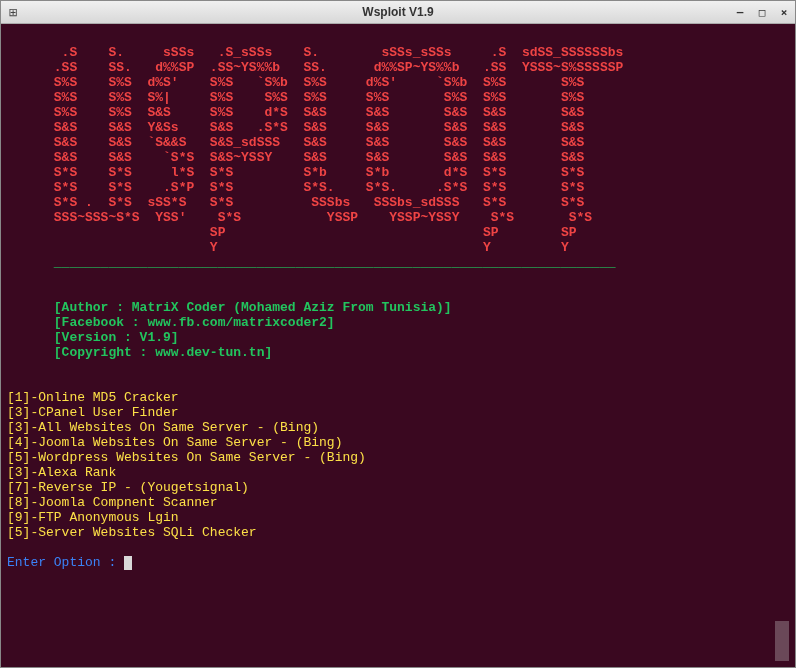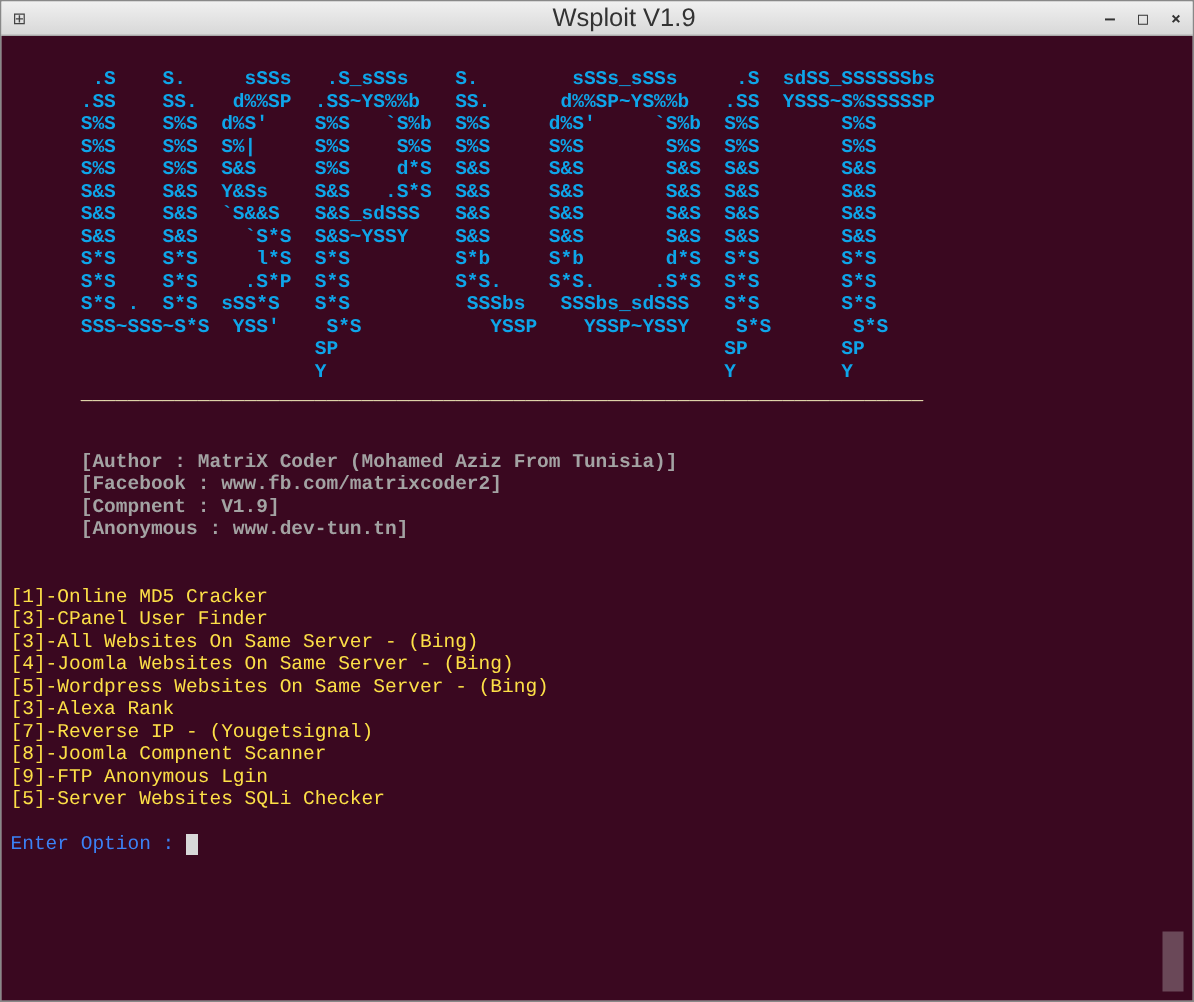--- a/index.html
+++ b/index.html
@@ -42,24 +42,23 @@
       display: flex;
       align-items: center;
       justify-content: center;
       font-size: 11px;
       color: #444;
     }
     .titlebar-title {
       position: absolute;
       left: 50%;
       transform: translateX(-50%);
-      font-size: 17px;
-      font-weight: normal;
+      font-size: 12px;
+      font-weight: bold;
       color: #333;
-      margin-left: 18px;
     }
     .titlebar-buttons {
       display: flex;
       gap: 8px;
       align-items: center;
     }
     .titlebar-btn {
       width: 14px;
       height: 14px;
       display: flex;
@@ -80,29 +79,29 @@
     }
     .terminal-content {
       flex: 1;
       font-family: "Courier New", monospace;
       font-size: 13px;
       line-height: 15px;
       white-space: pre;
       overflow: hidden;
     }
     .ascii-art {
-      color: #0ea5e9;
+      color: #ef4444;
       font-weight: bold;
     }
     .underline-row {
-      color: #fef9c3;
+      color: #22c55e;
       font-weight: normal;
     }
     .info-block {
-      color: #a3a3a3;
+      color: #22c55e;
       font-weight: bold;
     }
     .menu-items {
       color: #fde047;
     }
     .prompt {
       color: #3b82f6;
       display: inline;
     }
     .cursor {
@@ -154,22 +153,22 @@
       S*S    S*S    .S*P  S*S         S*S.    S*S.     .S*S  S*S       S*S
       S*S .  S*S  sSS*S   S*S          SSSbs   SSSbs_sdSSS   S*S       S*S
       SSS~SSS~S*S  YSS'    S*S           YSSP    YSSP~YSSY    S*S       S*S
                           SP                                 SP        SP
                           Y                                  Y         Y</span>
 <span class="underline-row">      ________________________________________________________________________</span>
 
 
 <span class="info-block">      [Author : MatriX Coder (Mohamed Aziz From Tunisia)]</span>
 <span class="info-block">      [Facebook : www.fb.com/matrixcoder2]</span>
-<span class="info-block">      [Compnent : V1.9]</span>
-<span class="info-block">      [Anonymous : www.dev-tun.tn]</span>
+<span class="info-block">      [Version : V1.9]</span>
+<span class="info-block">      [Copyright : www.dev-tun.tn]</span>
 
 
 <span class="menu-items">[1]-Online MD5 Cracker</span>
 <span class="menu-items">[3]-CPanel User Finder</span>
 <span class="menu-items">[3]-All Websites On Same Server - (Bing)</span>
 <span class="menu-items">[4]-Joomla Websites On Same Server - (Bing)</span>
 <span class="menu-items">[5]-Wordpress Websites On Same Server - (Bing)</span>
 <span class="menu-items">[3]-Alexa Rank</span>
 <span class="menu-items">[7]-Reverse IP - (Yougetsignal)</span>
 <span class="menu-items">[8]-Joomla Compnent Scanner</span>

